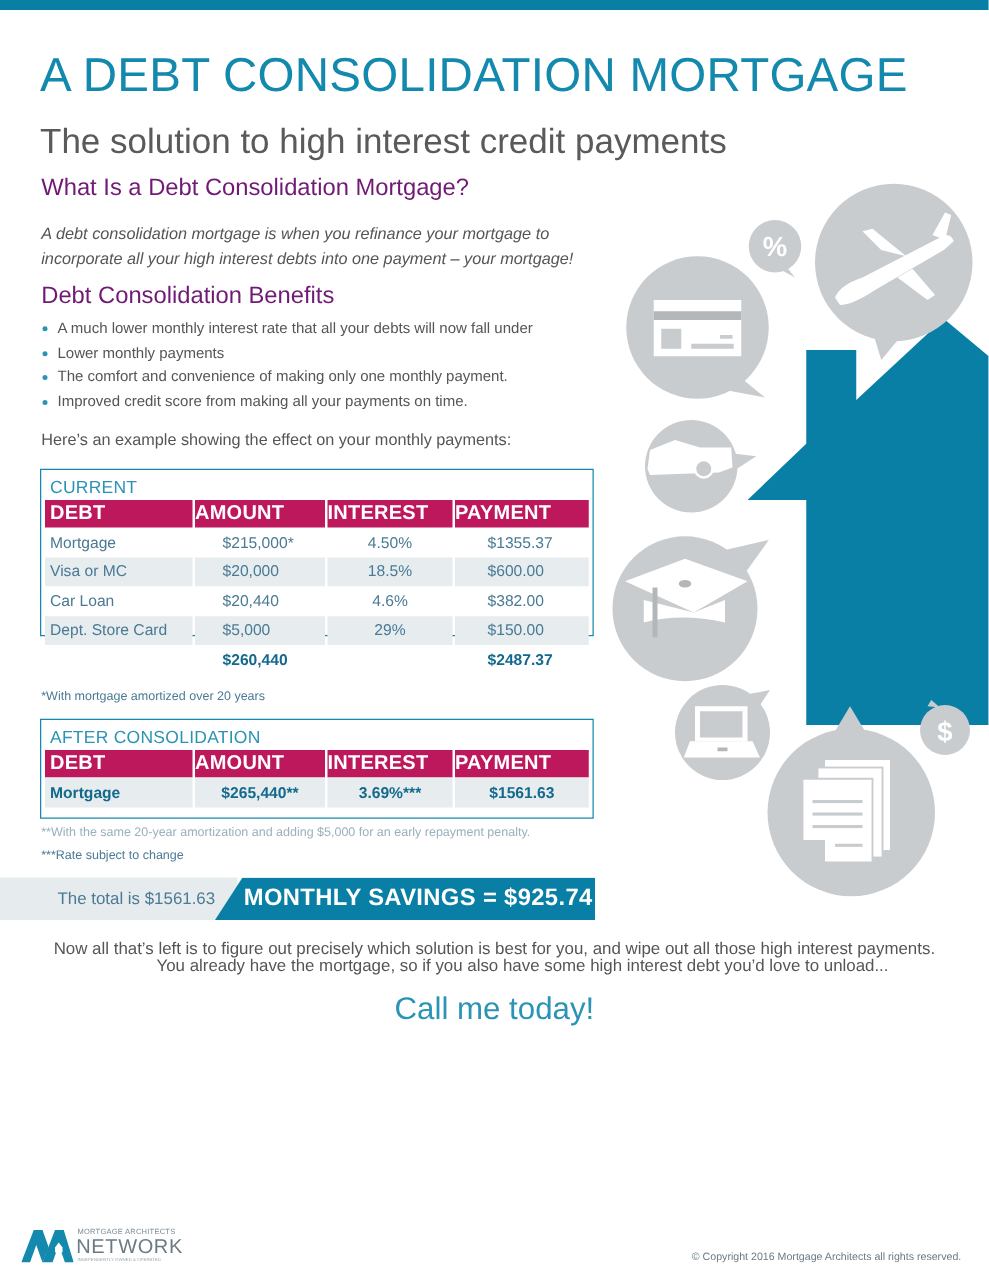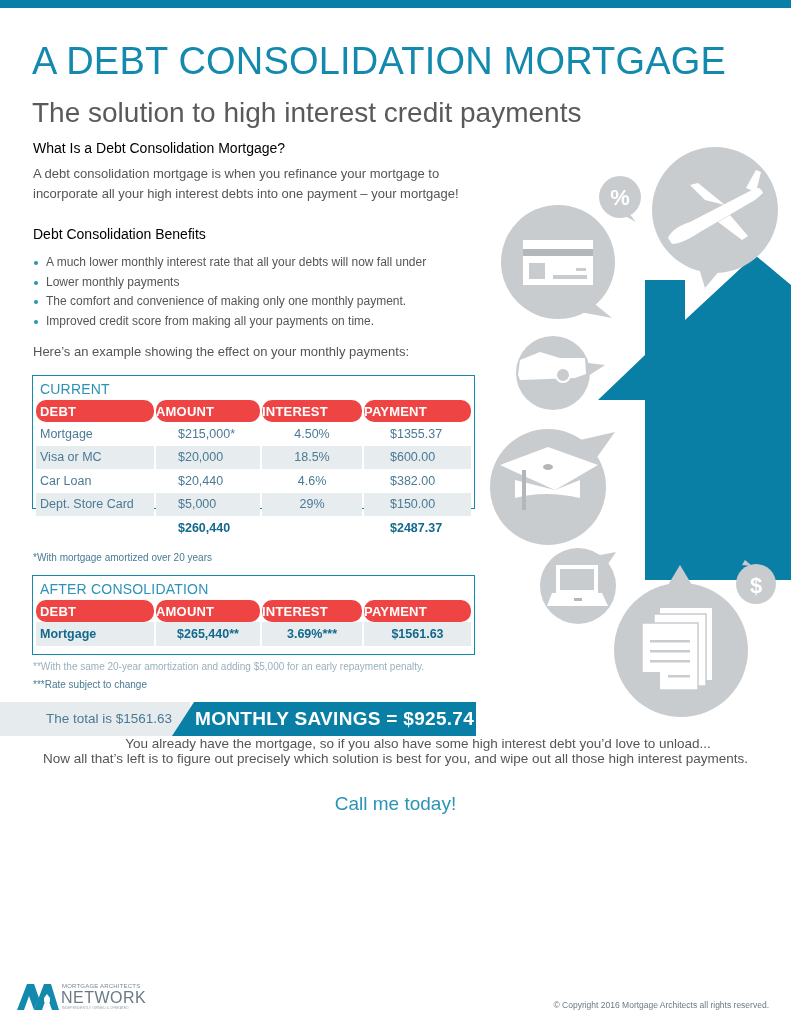--- a/index.html
+++ b/index.html
@@ -4,38 +4,38 @@
 <style>
   * { box-sizing: border-box; margin: 0; padding: 0; }
   html, body { width: 791px; height: 1024px; background: #ffffff; overflow: hidden; }
   body { position: relative; font-family: "Liberation Sans", sans-serif; color: #4d4d4d; }
 
   .top-bar { position: absolute; left: 0; top: 0; width: 791px; height: 8px; background: #0a7fa6; }
 
   .main-title { position: absolute; left: 32px; top: 40px; font-size: 38px; color: #1489ae; letter-spacing: 0.2px; white-space: nowrap; font-weight: normal; }
   .subtitle { position: absolute; left: 32px; top: 97px; font-size: 28px; color: #5a5a5a; white-space: nowrap; font-weight: normal; }
 
-  .section-heading { position: absolute; left: 33px; font-size: 14px; color: #000000; white-space: nowrap; font-weight: normal; }
+  .section-heading { position: absolute; left: 33px; font-size: 19px; color: #701a75; white-space: nowrap; font-weight: normal; }
   .h-what { top: 140px; }
   .h-benefits { top: 226px; }
 
   .body-text { position: absolute; left: 33px; font-size: 13px; color: #555; line-height: 20px; }
-  .intro { top: 164px; width: 470px; }
+  .intro { top: 177px; width: 470px; font-style: italic; }
   .benefits { position: absolute; left: 33px; top: 253px; list-style: none; font-size: 12px; color: #555; line-height: 19.5px; }
   .benefits li { position: relative; padding-left: 13px; white-space: nowrap; }
   .benefits li::before { content: ""; position: absolute; left: 1px; top: 8px; width: 4px; height: 4px; border-radius: 50%; background: #2b93b6; }
   .example { top: 342px; white-space: nowrap; }
 
   
   .table-box { position: absolute; left: 32px; width: 443px; border: 1.5px solid #1489ae; padding: 3px 3px 3px 3px; background: #fff; }
   .tb-current { top: 375px; height: 134px; }
   .tb-after { top: 575px; height: 80px; }
   .table-caption { font-size: 14px; color: #2b93b6; height: 21px; line-height: 21px; padding-left: 4px; letter-spacing: 0.2px; }
   table { border-collapse: separate; border-spacing: 2px 0; width: 100%; margin-left: -2px; width: calc(100% + 4px); }
-  th { background: #ef4444; color: #fff; font-size: 13px; font-weight: bold; height: 22px; text-align: left; padding-left: 4px; letter-spacing: 0.2px; border-radius: 10px; }
+  th { background: #be185d; color: #fff; font-size: 16px; font-weight: bold; height: 22px; text-align: left; padding-left: 4px; letter-spacing: 0.2px; }
   th.c { text-align: left; padding-left: 0; }
   td { font-size: 12.5px; color: #4a7a94; height: 23.5px; padding-left: 4px; }
   td.c { text-align: center; padding-left: 0; }
   td.amt { padding-left: 22px; }
   td.pay { padding-left: 26px; }
   tr.shade td { background: #e7ecef; }
   tr.total td { font-weight: bold; color: #13698c; }
   tr.after-row td { background: #e7ecef; font-weight: bold; color: #13698c; height: 24px; }
   col.c1 { width: 118px; } col.c2 { width: 104px; } col.c3 { width: 100px; } col.c4 { width: 107px; }
 
@@ -46,22 +46,22 @@
 
   
   .banner { position: absolute; left: 0; top: 702px; width: 516px; height: 34px; }
   .banner-left { position: absolute; left: 0; top: 0; width: 190px; height: 34px; background: #e6ebee; }
   .banner-left-text { position: absolute; left: 46px; top: 9px; font-size: 13.5px; color: #4a7a94; white-space: nowrap; }
   .banner-right { position: absolute; left: 172px; top: 0; width: 304px; height: 34px; background: #0a7fa6; clip-path: polygon(22px 0, 100% 0, 100% 100%, 0 100%); }
   .banner-right-text { position: absolute; left: 195px; top: 6px; font-size: 19px; color: #fff; font-weight: bold; white-space: nowrap; letter-spacing: 0.3px; }
 
   .closing { position: absolute; left: 0; width: 791px; text-align: center; font-size: 13.5px; color: #555; white-space: nowrap; }
   .cl1 { top: 751px; }
-  .cl2 { top: 736px; padding-left: 45px; }
-  .cta { position: absolute; left: 0; top: 793px; width: 791px; text-align: center; font-size: 19px; color: #2b93b6; white-space: nowrap; }
+  .cl2 { top: 765px; padding-left: 45px; }
+  .cta { position: absolute; left: 0; top: 793px; width: 791px; text-align: center; font-size: 25px; color: #2b93b6; white-space: nowrap; }
 
   
   .illus { position: absolute; left: 0; top: 0; width: 791px; height: 760px; pointer-events: none; }
 
   
   .logo { position: absolute; left: 17px; top: 983px; width: 130px; height: 28px; }
   .logo-mark { position: absolute; left: 0; top: 1px; }
   .logo-top { position: absolute; left: 45px; top: 0; font-size: 6px; color: #7a8a95; white-space: nowrap; letter-spacing: 0.2px; }
   .logo-name { position: absolute; left: 44px; top: 6px; font-size: 16px; color: #6a7a85; white-space: nowrap; letter-spacing: 0.5px; }
   .logo-tag { position: absolute; left: 45px; top: 23px; font-size: 3.5px; color: #9aa8b0; white-space: nowrap; }

